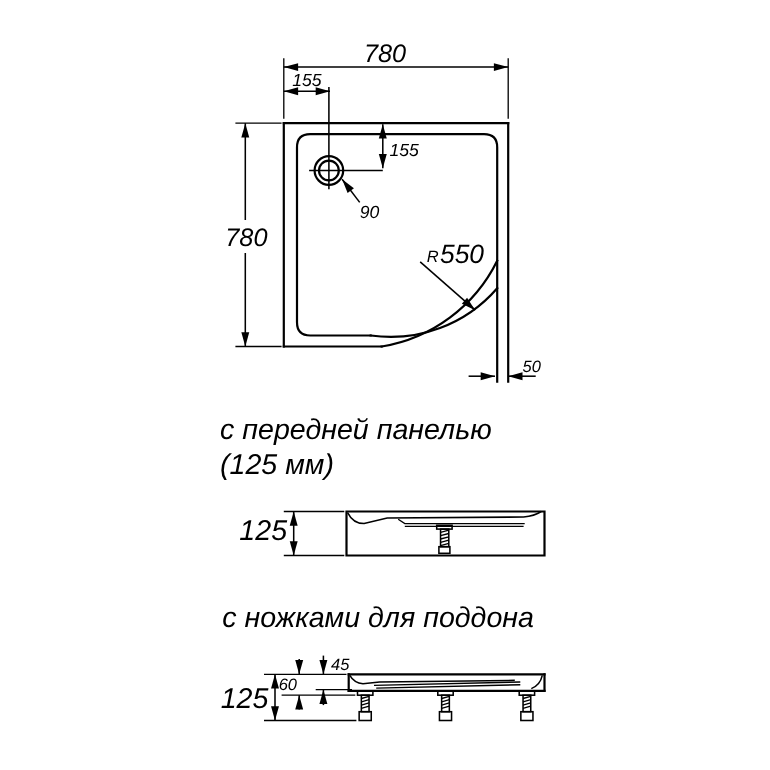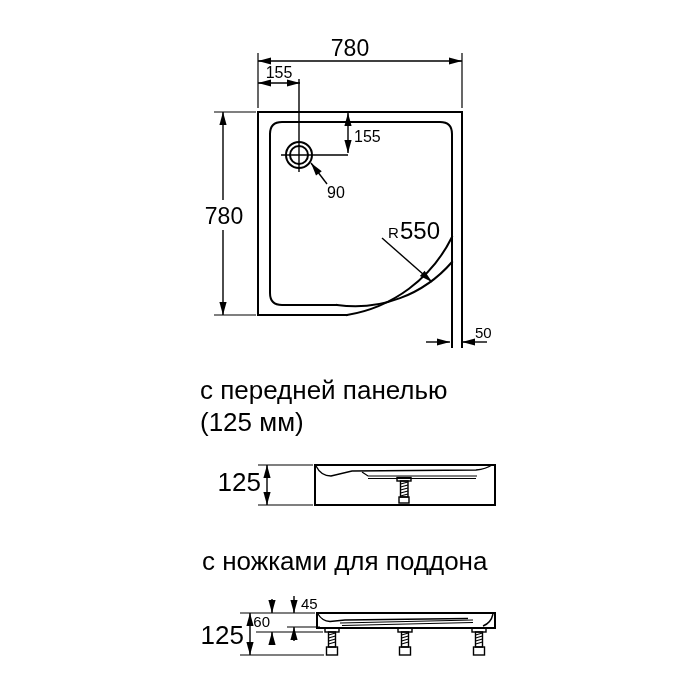--- a/index.html
+++ b/index.html
@@ -1,17 +1,17 @@
 <!DOCTYPE html>
 <html><head>
 <meta charset="utf-8">
 <style>
   html,body{margin:0;padding:0;background:#ffffff;}
   .stage{width:623px;height:700px;background:#ffffff;position:relative;
-         font-family:"Liberation Sans", sans-serif;}
+         font-family:"Liberation Sans", sans-serif;font-style:italic;}
   svg{display:block;}
   .ln{stroke:#000;stroke-width:2;fill:none;stroke-linecap:square;}
   .thin{stroke:#000;stroke-width:1.4;fill:none;}
   .hair{stroke:#000;stroke-width:1.2;fill:none;}
   .dim{stroke:#000;stroke-width:1.4;fill:none;}
   .arrowfill{fill:#000;stroke:none;}
   text{fill:#000;font-family:"Liberation Sans", sans-serif;}
   .t-big{font-size:23px;}
   .t-cap{font-size:26px;}
   .t-med{font-size:16px;}

